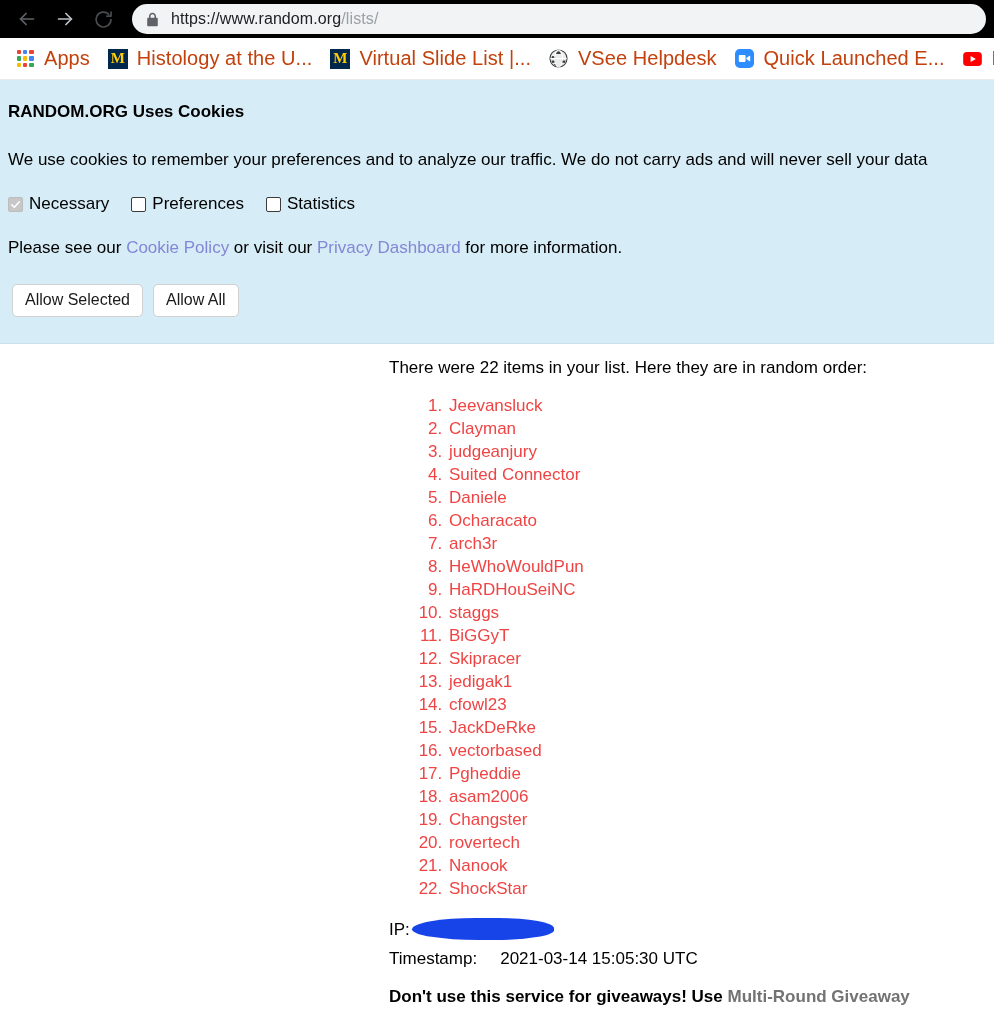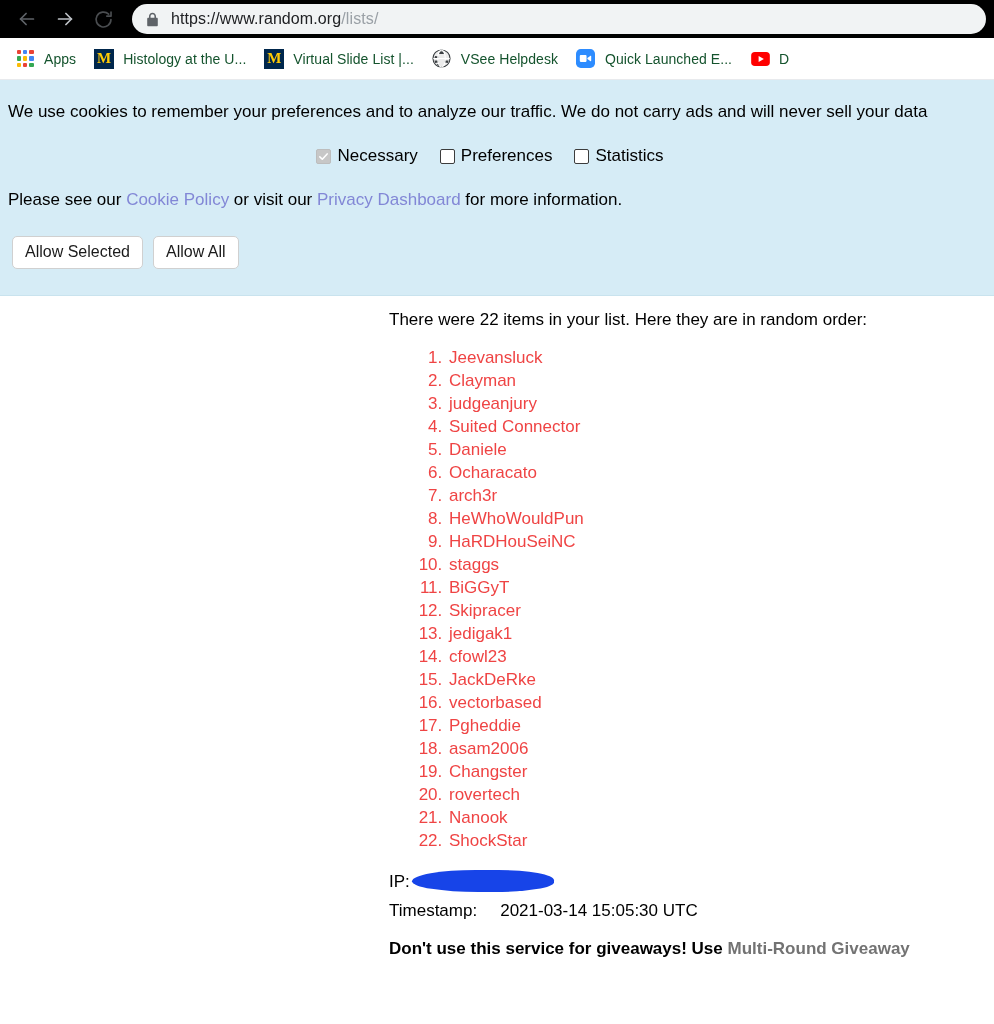--- a/index.html
+++ b/index.html
@@ -75,22 +75,22 @@
     cursor: pointer;
     flex: none;
   }
   .bm-icon {
     width: 20px; height: 20px;
     flex: none;
     margin-right: 9px;
     display: flex; align-items: center; justify-content: center;
   }
   .bm-label {
-    font-size: 14px;
-    color: #14532d;
+    font-size: 20px;
+    color: #c2410c;
     letter-spacing: 0.05px;
   }
 
   
   .apps-grid {
     width: 17px; height: 17px;
     display: grid;
     grid-template-columns: repeat(3, 1fr);
     grid-template-rows: repeat(3, 1fr);
     gap: 2px;
@@ -127,21 +127,20 @@
   .cb-body {
     font-size: 17px;
     color: #000000;
     margin: 0 0 24px 2px;
     white-space: nowrap;
   }
   .cb-choices {
     display: flex;
     align-items: center;
     margin: 0 0 24px 2px;
-    justify-content: center;
   }
   .cb-choice {
     display: flex;
     align-items: center;
     margin-right: 22px;
     cursor: pointer;
   }
   .cbx {
     width: 15px; height: 15px;
     border: 1.5px solid #3c3c3c;
@@ -361,20 +360,21 @@
           <polygon points="8,4.2 13.6,7.5 8,10.8" fill="#ffffff"></polygon>
         </svg>
       </span>
       <span class="bm-label">D</span>
     </div>
   </div>
 </div>
 
 <div class="cookie-banner">
 
+  <div class="cb-title">RANDOM.ORG Uses Cookies</div>
 
   <div class="cb-body">We use cookies to remember your preferences and to analyze our traffic. We do not carry ads and will never sell your data</div>
 
   <div class="cb-choices">
 
     <label class="cb-choice">
       <span class="cbx disabled">
         <svg class="tick" viewBox="0 0 12 12">
           <polyline points="2,6.4 4.7,9 10,3.2" fill="none" stroke="#ffffff" stroke-width="1.7" stroke-linecap="round" stroke-linejoin="round"></polyline>
         </svg>

